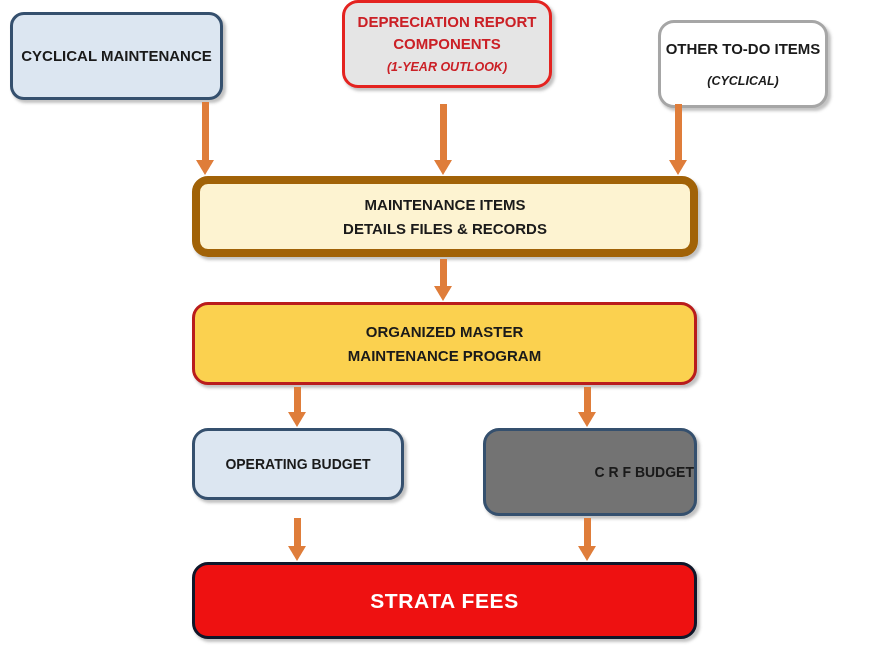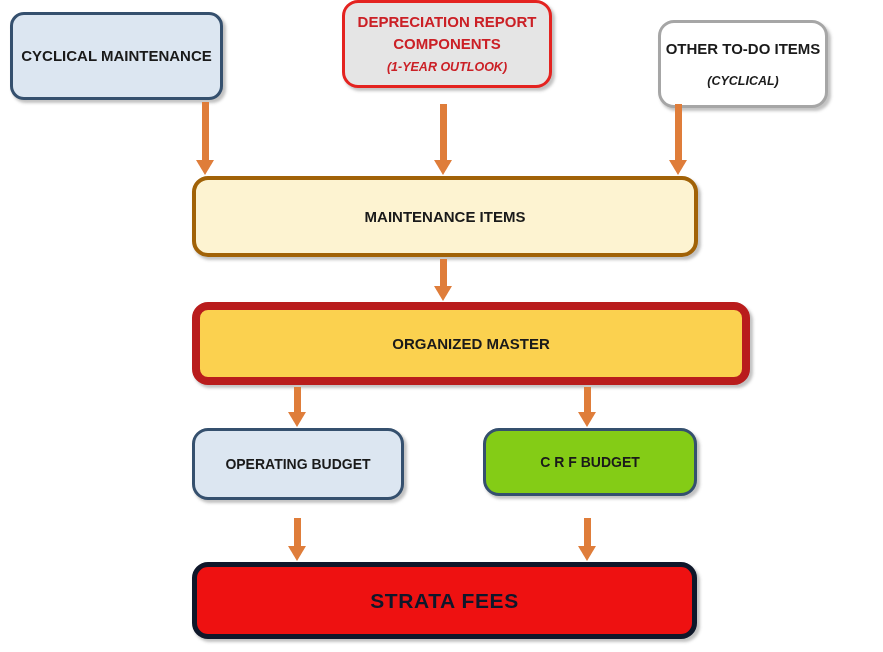--- a/index.html
+++ b/index.html
@@ -19,25 +19,25 @@
     justify-content: center;
     text-align: center;
     border-radius: 16px;
     box-shadow: 2.5px 3px 3px rgba(120,120,120,0.45);
     color: #1a1a1a;
   }
 
   .node-cyclical    { left: 10px;  top: 12px;  width: 213px; height: 88px; background: #dce6f1; border: 3px solid #35506e; border-radius: 14px; }
   .node-depreciation{ left: 342px; top: 0;  width: 210px; height: 88px; background: #e5e5e5; border: 3.5px solid #e42320; color: #cb2026; }
   .node-other       { left: 658px; top: 12px;  width: 170px; height: 88px; background: #ffffff; border: 3px solid #a6a6a6; margin-top: 8px; }
-  .node-items       { left: 192px; top: 176px; width: 506px; height: 81px; background: #fdf3d1; border: 4px solid #a16207; }
-  .node-master      { left: 192px; top: 302px; width: 558px; height: 83px; background: #fbd14f; border: 8px solid #b91c1c; }
+  .node-items       { left: 192px; top: 176px; width: 506px; height: 81px; background: #fdf3d1; border: 8px solid #a16207; }
+  .node-master      { left: 192px; top: 302px; width: 505px; height: 83px; background: #fbd14f; border: 3px solid #b91c1c; }
   .node-operating   { left: 192px; top: 428px; width: 212px; height: 72px; background: #dce6f1; border: 3px solid #35506e; }
-  .node-crf         { left: 483px; top: 428px; width: 214px; height: 68px; background: #84cc16; border: 3px solid #35506e; }
-  .node-strata      { left: 192px; top: 562px; width: 505px; height: 77px; background: #ee1111; border: 5px solid #0f172a; color: #0f172a; }
+  .node-crf         { left: 483px; top: 428px; width: 214px; height: 88px; background: #737373; border: 3px solid #35506e; align-items: flex-end; }
+  .node-strata      { left: 192px; top: 562px; width: 505px; height: 77px; background: #ee1111; border: 3px solid #0f172a; color: #ffffff; }
 
   .t1 { font-weight: bold; font-size: 15px; line-height: 24px; }
   .t2 { font-weight: bold; font-style: italic; font-size: 12.5px; line-height: 20px; }
   .node-cyclical .t2, .node-other .t2 { margin-top: 10px; }
   .node-depreciation .t1 { line-height: 22px; }
   .node-depreciation .t2 { margin-top: 2px; }
   .node-operating .t1, .node-crf .t1 { font-size: 14px; }
   .node-strata .t1 { font-size: 21px; letter-spacing: 0.6px; }
 
   .arrow {
@@ -91,29 +91,31 @@
       <div class="shaft"></div>
       <div class="head"></div>
     </div>
   <div class="arrow a3">
       <div class="shaft"></div>
       <div class="head"></div>
     </div>
 
   <div class="node node-items">
     <div class="t1">MAINTENANCE ITEMS</div>
+    <div class="t1">DETAILS FILES &amp; RECORDS</div>
   </div>
 
   <div class="arrow a4">
       <div class="shaft"></div>
       <div class="head"></div>
     </div>
 
   <div class="node node-master">
     <div class="t1">ORGANIZED MASTER</div>
+    <div class="t1">MAINTENANCE PROGRAM</div>
   </div>
 
   <div class="arrow a5">
       <div class="shaft"></div>
       <div class="head"></div>
     </div>
   <div class="arrow a6">
       <div class="shaft"></div>
       <div class="head"></div>
     </div>

